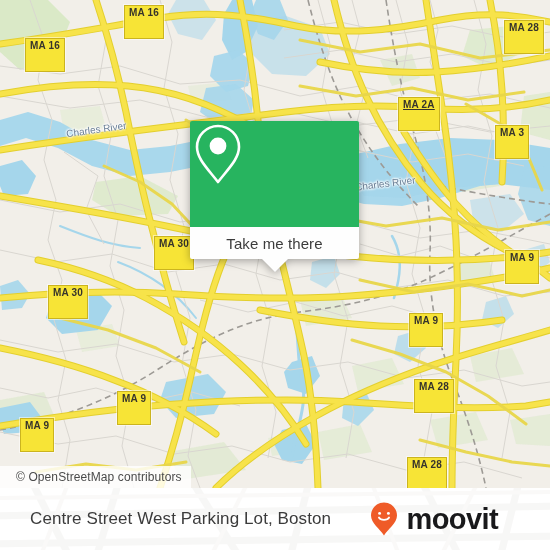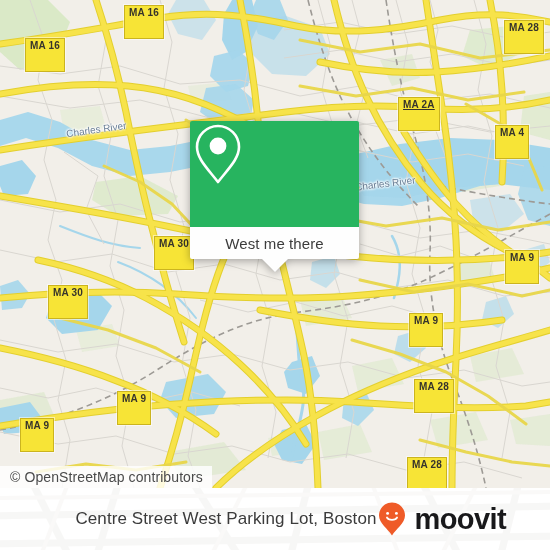--- a/index.html
+++ b/index.html
@@ -35,27 +35,27 @@
   #callout-bottom{height:32px;background:#fefefe;border-radius:0 0 2px 2px;
      display:flex;align-items:center;justify-content:center;}
   #callout-bottom span{color:#3c3c3c;font-size:15px;letter-spacing:.1px;}
   #callout-tip{position:absolute;left:50%;top:138px;transform:translateX(-50%);
      width:0;height:0;border-left:13px solid transparent;border-right:13px solid transparent;
      border-top:13px solid #fefefe;}
 
   
   #attrib{position:absolute;left:0;top:466px;height:22px;
     background:rgba(255,255,255,.82);display:flex;align-items:center;padding:0 9px 0 10px;}
-  #attrib span{color:#4a4a4a;font-size:14px;letter-spacing:.1px;}
+  #attrib span{color:#4a4a4a;font-size:12px;letter-spacing:.1px;margin-left:6px;}
 
   
   #footer{position:absolute;left:0;top:488px;width:550px;height:62px;background:#ffffff;overflow:hidden;}
   #footer-watermark{position:absolute;left:0;top:0;width:550px;height:62px;opacity:.5;}
-  #footer-inner{position:absolute;left:16px;top:0;width:504px;height:62px;
-     display:flex;align-items:center;justify-content:flex-end;padding:0 14px 0 22px;box-sizing:border-box;}
+  #footer-inner{position:absolute;left:8px;top:0;width:504px;height:62px;
+     display:flex;align-items:center;justify-content:space-between;padding:0 14px 0 22px;box-sizing:border-box;}
   #place-title{color:#3b3b3b;font-size:17px;letter-spacing:.1px;white-space:nowrap;}
   #brand{display:flex;align-items:center;gap:8px;}
   #brand-word{color:#19191b;font-size:29px;font-weight:bold;letter-spacing:-.6px;line-height:29px;}
 </style>
 </head>
 <body>
 
 <div id="app">
 
   <div id="map">
@@ -233,39 +233,39 @@
     </svg>
 
 
     <div class="maplabel waterlabel" style="left:66px;top:124px;transform:rotate(-8deg);">Charles River</div>
     <div class="maplabel waterlabel" style="left:355px;top:178px;transform:rotate(-7deg);">Charles River</div>
 
     <div class="shield" style="left:124px;top:5px;">MA 16</div>
     <div class="shield" style="left:25px;top:38px;">MA 16</div>
     <div class="shield" style="left:398px;top:97px;text-decoration:underline;">MA 2A</div>
     <div class="shield" style="left:504px;top:20px;">MA 28</div>
-    <div class="shield" style="left:495px;top:125px;">MA 4</div>
+    <div class="shield" style="left:495px;top:125px;">MA 3</div>
     <div class="shield" style="left:505px;top:250px;">MA 9</div>
     <div class="shield" style="left:409px;top:313px;">MA 9</div>
     <div class="shield" style="left:154px;top:236px;">MA 30</div>
     <div class="shield" style="left:48px;top:285px;">MA 30</div>
     <div class="shield" style="left:117px;top:391px;">MA 9</div>
     <div class="shield" style="left:20px;top:418px;">MA 9</div>
     <div class="shield" style="left:414px;top:379px;">MA 28</div>
     <div class="shield" style="left:407px;top:457px;">MA 28</div>
 
     <div id="callout">
       <div id="callout-top">
         <svg width="56" height="66" viewBox="0 0 56 66">
           <path d="M28 5 C16.4 5 7 14.4 7 26 C7 38 18 48 28 61 C38 48 49 38 49 26 C49 14.4 39.6 5 28 5 Z" fill="none" stroke="#ffffff" stroke-width="2.6" stroke-linejoin="round"></path>
           <circle cx="28" cy="25" r="8.4" fill="#ffffff"></circle>
         </svg>
       </div>
       <div id="callout-bottom">
-        <span>West me there</span>
+        <span>Take me there</span>
       </div>
       <div id="callout-tip"></div>
     </div>
 
     <div id="attrib">
       <span>© OpenStreetMap contributors</span>
     </div>
   </div>
 
   <div id="footer">

